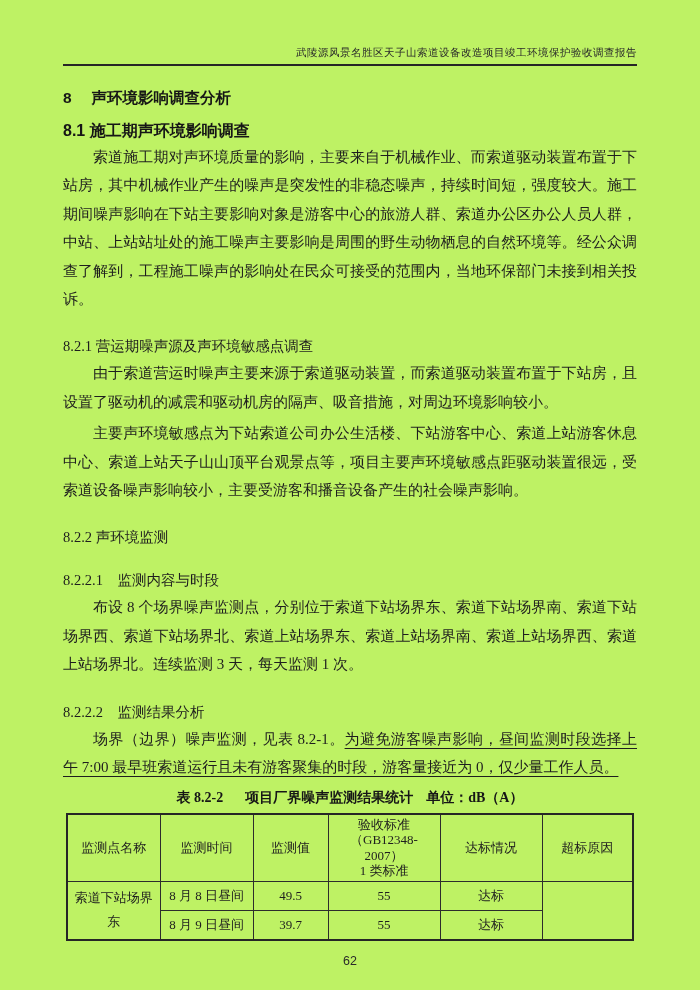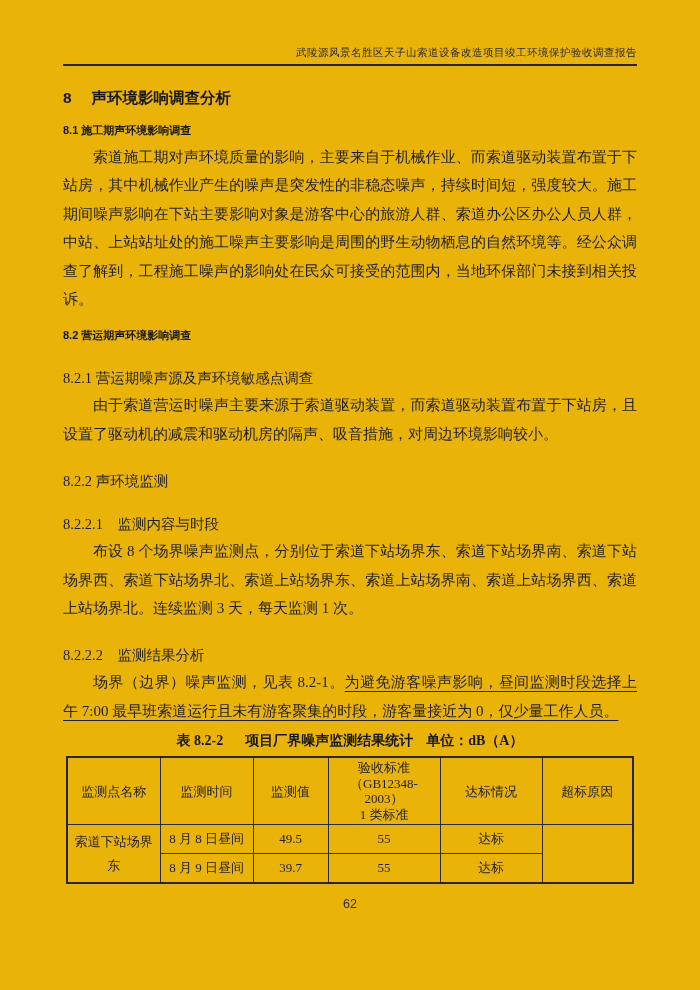--- a/index.html
+++ b/index.html
@@ -1,21 +1,21 @@
 <!DOCTYPE html>
 <html lang="zh"><head>
 <meta charset="utf-8">
 <title>Report Page</title>
 <style>
   html,body { margin:0; padding:0; background:#e8e8e8; }
   .page {
     position:relative;
     width:700px; height:990px;
     margin:0 auto;
-    background:#eab308;
+    background:#bef264;
     box-sizing:border-box;
     padding:46px 63px 0 63px;
     font-family:"Liberation Serif","DejaVu Serif",serif;
     color:#1e1e1e;
     overflow:hidden;
   }
   
   .running-header {
     text-align:right;
     font-size:10.5px;
@@ -28,21 +28,21 @@
   
   .h-chapter {
     margin:22px 0 0 0;
     font-family:"Liberation Sans","DejaVu Sans",sans-serif;
     font-size:15.5px; font-weight:bold;
     line-height:20px; color:#161616;
   }
   .h-section {
     margin:13px 0 0 0;
     font-family:"Liberation Sans","DejaVu Sans",sans-serif;
-    font-size:11px; font-weight:bold;
+    font-size:16px; font-weight:bold;
     line-height:19px; color:#161616;
   }
   .h-sub {
     margin:24px 0 0 0;
     font-size:14.5px; font-weight:normal;
     line-height:19px; color:#1e1e1e;
   }
   
   .para {
     margin:3px 0 0 0;
@@ -104,26 +104,26 @@
   <div class="running-header">
     <span>武陵源风景名胜区天子山索道设备改造项目竣工环境保护验收调查报告</span>
   </div>
 
   <h1 class="h-chapter">8　 声环境影响调查分析</h1>
 
   <h2 class="h-section">8.1 施工期声环境影响调查</h2>
 
   <p class="para">索道施工期对声环境质量的影响，主要来自于机械作业、而索道驱动装置布置于下站房，其中机械作业产生的噪声是突发性的非稳态噪声，持续时间短，强度较大。施工期间噪声影响在下站主要影响对象是游客中心的旅游人群、索道办公区办公人员人群，中站、上站站址处的施工噪声主要影响是周围的野生动物栖息的自然环境等。经公众调查了解到，工程施工噪声的影响处在民众可接受的范围内，当地环保部门未接到相关投诉。</p>
 
-  <h2 class="h-section">8.2 营运期声环境影响调查</h2>
 
   <h3 class="h-sub">8.2.1 营运期噪声源及声环境敏感点调查</h3>
 
   <p class="para">由于索道营运时噪声主要来源于索道驱动装置，而索道驱动装置布置于下站房，且设置了驱动机的减震和驱动机房的隔声、吸音措施，对周边环境影响较小。</p>
 
+  <p class="para">主要声环境敏感点为下站索道公司办公生活楼、下站游客中心、索道上站游客休息中心、索道上站天子山山顶平台观景点等，项目主要声环境敏感点距驱动装置很远，受索道设备噪声影响较小，主要受游客和播音设备产生的社会噪声影响。</p>
 
   <h3 class="h-sub">8.2.2 声环境监测</h3>
 
 
   <h3 class="h-sub">8.2.2.1　监测内容与时段</h3>
 
   <p class="para">布设 8 个场界噪声监测点，分别位于索道下站场界东、索道下站场界南、索道下站场界西、索道下站场界北、索道上站场界东、索道上站场界南、索道上站场界西、索道上站场界北。连续监测 3 天，每天监测 1 次。</p>
 
   <h3 class="h-sub">8.2.2.2　监测结果分析</h3>
 
@@ -142,21 +142,21 @@
       <col style="width:102px">
       <col style="width:91px">
     </colgroup>
     <thead>
       <tr>
         <th>监测点名称</th>
         <th>监测时间</th>
         <th>监测值</th>
         <th>
           <span class="hline">验收标准</span>
-          <span class="hline">（GB12348-2003）</span>
+          <span class="hline">（GB12348-2007）</span>
           <span class="hline">1 类标准</span>
         </th>
         <th>达标情况</th>
         <th>超标原因</th>
       </tr>
     </thead>
     <tbody>
       <tr>
         <td rowspan="2" class="site-cell">索道下站场界东</td>
         <td>8 月 8 日昼间</td>

